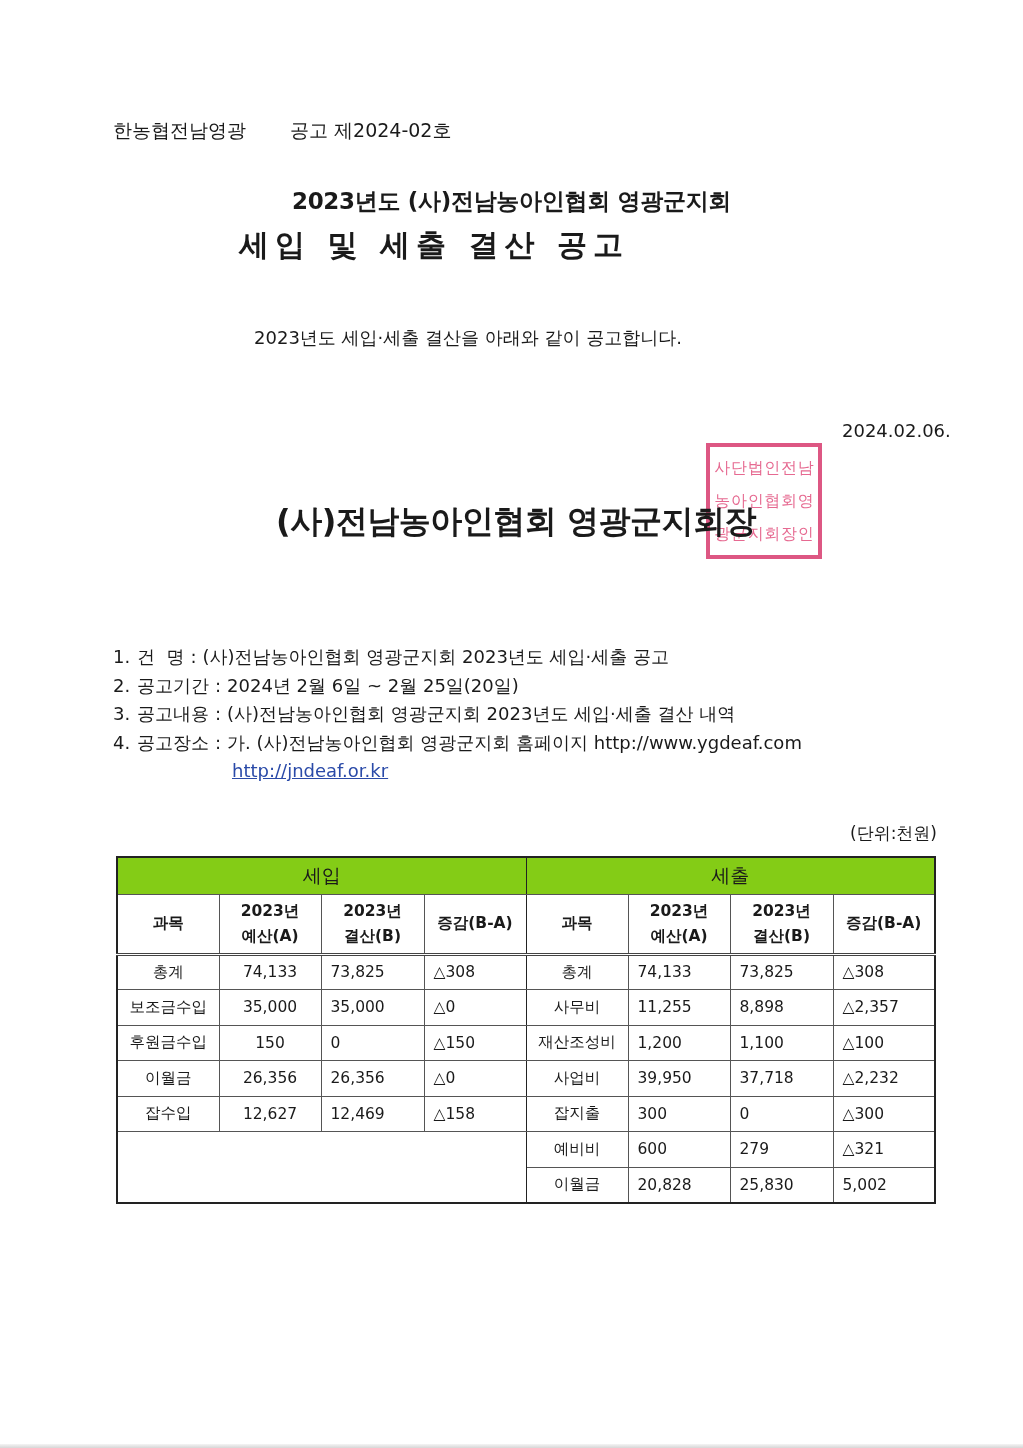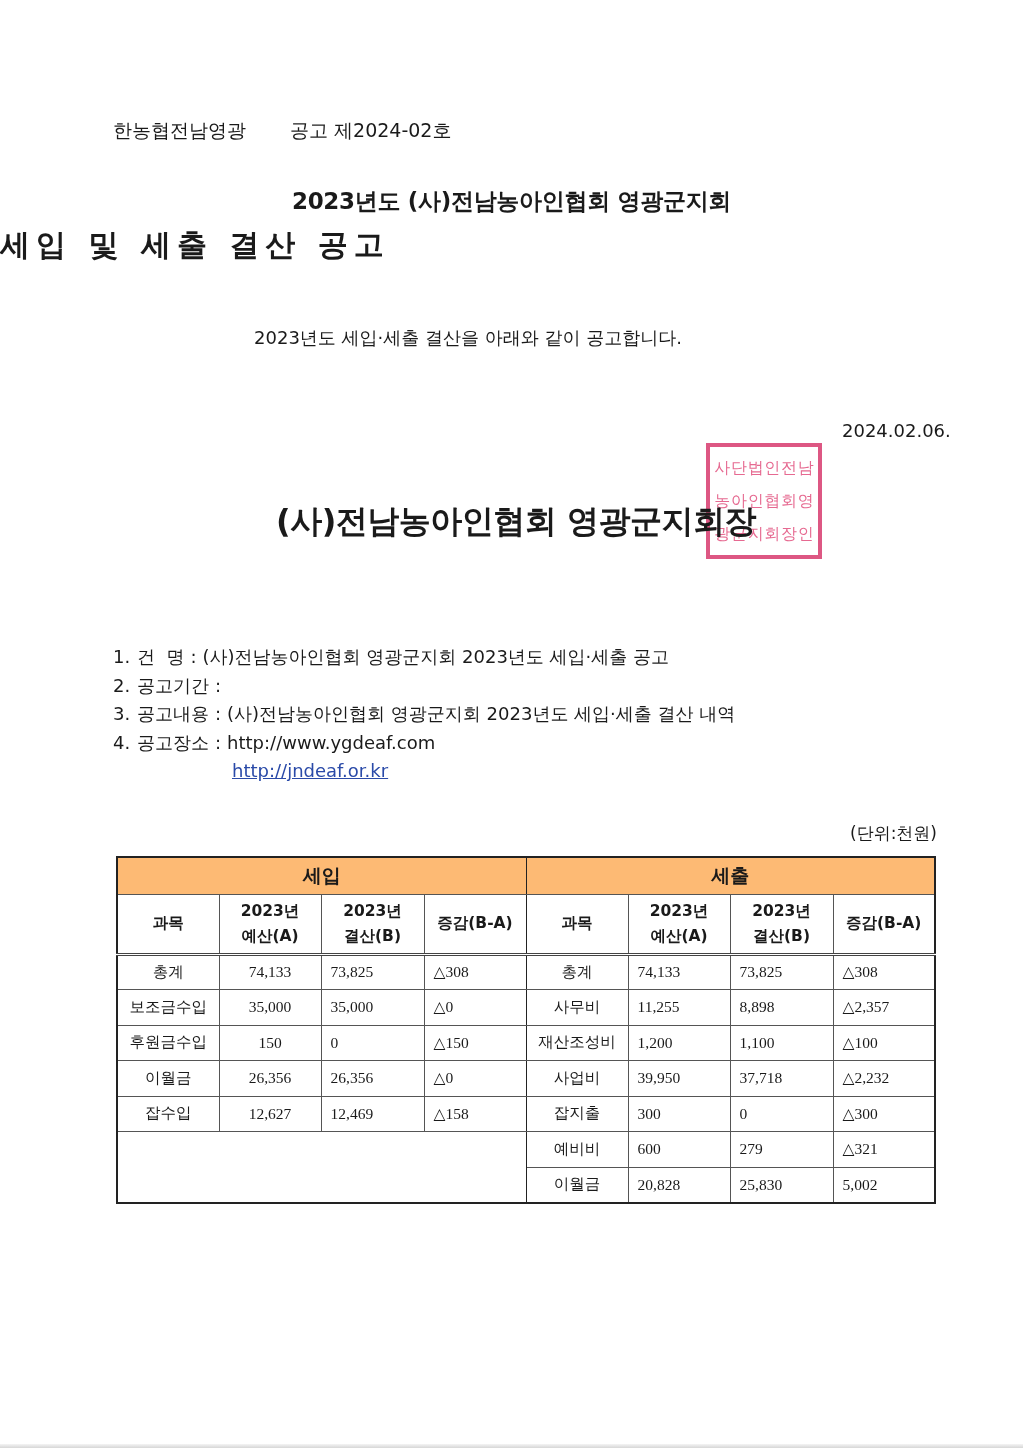--- a/index.html
+++ b/index.html
@@ -26,21 +26,21 @@
 
   .title-sub {
     left: 0; width: 1023px; top: 186px;
     text-align: center;
     font-size: 23px;
     font-weight: bold;
     letter-spacing: -0.3px;
   }
   .title-main {
     left: 0; width: 868px; top: 225px;
-    text-align: left;
+    text-align: center;
     font-size: 30px;
     font-weight: bold;
     letter-spacing: 6px;
   }
   .intro {
     left: 0; width: 936px; top: 326px;
     text-align: center;
     font-size: 18px;
   }
   .date {
@@ -112,36 +112,36 @@
   }
   .tbl td, .tbl th {
     border: 1px solid #555;
     padding: 0 9px;
     height: 35px;
     box-sizing: border-box;
   }
   .tbl .sec-head th {
     height: 37px;
     font-size: 19px;
-    font-weight: bold;
-    background: #fdba74;
+    font-weight: normal;
+    background: #84cc16;
     text-align: center;
   }
   .tbl .col-head th {
     height: 60px;
     font-size: 15.5px;
     font-weight: bold;
     text-align: center;
     line-height: 25px;
     border-bottom: 3px double #444;
   }
   .tbl .mid { border-right: 1.5px solid #222; }
   .tbl td.c { text-align: center; }
   .tbl td.r { text-align: left; }
-  .tbl tr.body td { height: 35.5px; font-family: Liberation Serif, serif; }
+  .tbl tr.body td { height: 35.5px; }
 
   .scanline {
     left: 0; top: 1444px; width: 1023px; height: 4px;
     background: linear-gradient(#f4f4f4, #d6d6d6);
   }
 </style>
 </head>
 <body>
 
 <div class="abs notice-no"><span>한농협전남영광</span><span class="gap"></span><span>공고 제2024-02호</span></div>
@@ -180,31 +180,33 @@
   <div class="row">
     <span class="num">1.</span>
     <span class="lbl">건  명</span>
     <span class="sep">:</span>
     <span>(사)전남농아인협회 영광군지회 2023년도 세입·세출 공고</span>
   </div>
   <div class="row">
     <span class="num">2.</span>
     <span class="lbl">공고기간</span>
     <span class="sep">:</span>
+    <span>2024년 2월 6일 ~ 2월 25일(20일)</span>
   </div>
   <div class="row">
     <span class="num">3.</span>
     <span class="lbl">공고내용</span>
     <span class="sep">:</span>
     <span>(사)전남농아인협회 영광군지회 2023년도 세입·세출 결산 내역</span>
   </div>
   <div class="row">
     <span class="num">4.</span>
     <span class="lbl">공고장소</span>
     <span class="sep">:</span>
+    <span>가. (사)전남농아인협회 영광군지회 홈페이지 </span>
     <span>http://www.ygdeaf.com</span>
   </div>
   <div class="row indent">
     <span class="link">http://jndeaf.or.kr</span>
   </div>
 </div>
 
 <div class="abs unit">(단위:천원)</div>
 
 <table class="abs tbl">

